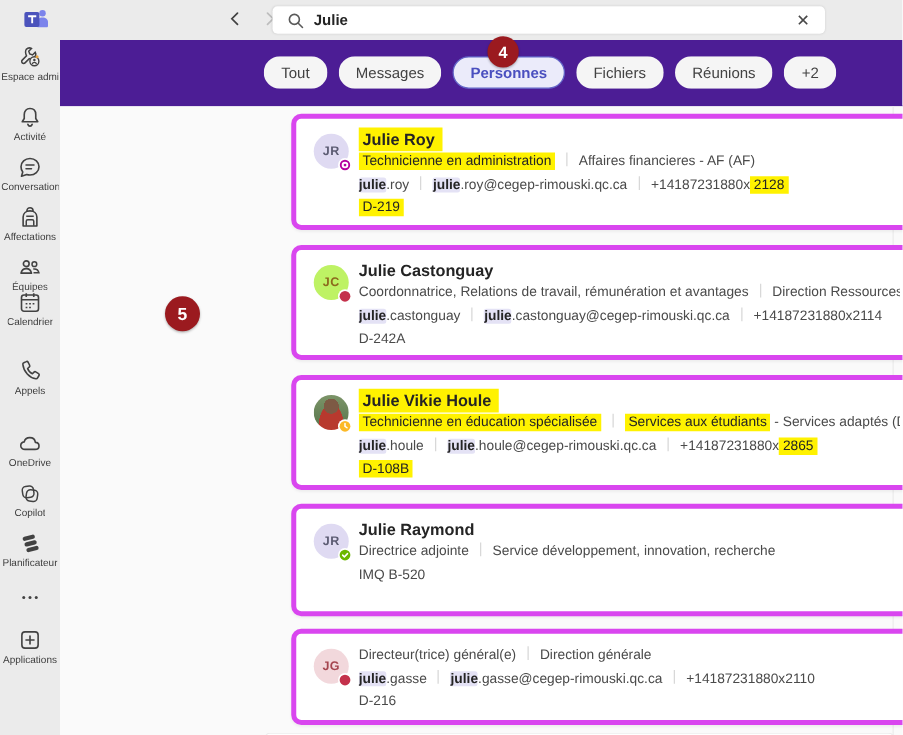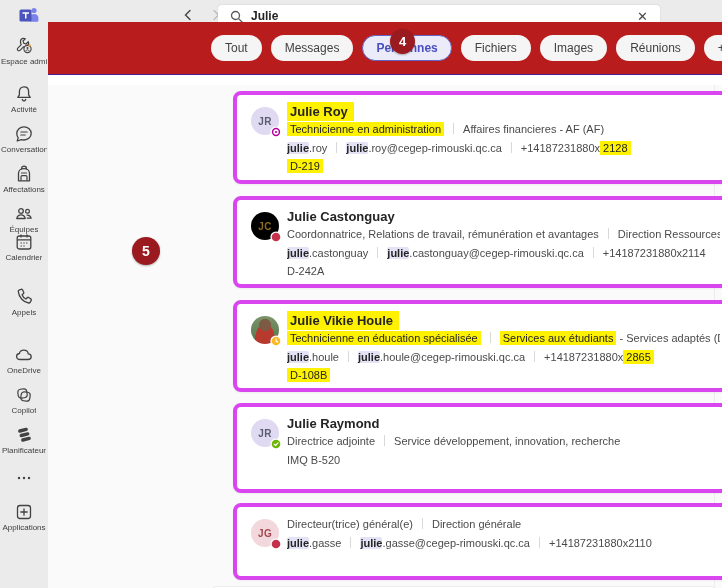--- a/index.html
+++ b/index.html
@@ -18,21 +18,21 @@
                      font-size:12px; color:#242424; font-weight:600; }
   .searchbox .clear { flex:0 0 auto; cursor:pointer; color:#484848; font-size:13px; line-height:1; padding:2px 4px; }
 
   
   .sidebar { position:absolute; left:0; top:32px; width:48px; height:556px; background:#ebebeb; }
   .side-item { position:absolute; left:0; width:48px; display:flex; flex-direction:column; align-items:center; gap:1px; cursor:pointer; }
   .side-item svg { display:block; }
   .side-label { font-size:8px; color:#3d3d3d; max-width:46px; white-space:nowrap; overflow:hidden; text-align:center; }
 
   
-  .tabheader { position:absolute; left:48px; top:22px; width:674px; height:53px; background:#b91c1c; border-bottom:1px solid #4c1d95; }
+  .tabheader { position:absolute; left:48px; top:32px; width:674px; height:53px; background:#4c1d95; border-bottom:1px solid #4c1d95; }
   .pills { position:absolute; left:163px; top:13px; display:flex; gap:9px; align-items:center; }
   .pill { background:#f5f5f5; border:1px solid transparent; border-radius:14px; padding:5px 13px; font-size:12px; color:#424242; cursor:pointer; white-space:nowrap; }
   .pill.selected { background:#ebebfa; border-color:#6264c7; color:#4a4fbf; font-weight:600; }
 
   
   .results { position:absolute; left:48px; top:85px; width:674px; height:503px; background:#fafafa; }
   .right-divider { position:absolute; left:666px; top:0; width:1px; height:503px; background:#ececec; }
   .card { position:absolute; left:164px; width:503px; background:#fff; border:4px solid #d946ef; border-radius:8px;
           box-shadow:0 1px 2px rgba(0,0,0,.05); cursor:pointer;margin-left:21px; }
   .card-sliver { position:absolute; left:164px; top:501px; width:503px; height:4px; background:#fff; border:1px solid #ececec; border-bottom:none; border-radius:8px 8px 0 0; }
@@ -191,21 +191,20 @@
     <span class="side-label">Applications</span>
   </div>
 </div>
 
 <div class="tabheader">
   <div class="pills">
     <div class="pill">Tout</div>
     <div class="pill">Messages</div>
     <div class="pill selected">Personnes</div>
     <div class="pill">Fichiers</div>
-    <div class="pill">Images</div>
     <div class="pill">Réunions</div>
     <div class="pill">+2</div>
   </div>
 </div>
 
 <div class="results">
   <div class="right-divider"></div>
 
   <div class="card" style="top:6px;height:93px">
     <div class="avatar" style=";background:#dfdaf2;color:#5b5b72">
@@ -218,21 +217,21 @@
     </div>
     <div class="info">
       <div class="nameline"><span class="hly"><b>Julie</b><span> Roy</span></span></div>
       <div class="meta"><span class="hly">Technicienne en administration</span><span class="sep"></span><span>Affaires financieres - AF (AF)</span></div>
       <div class="meta"><b class="match">julie</b><span>.roy</span><span class="sep"></span><b class="match">julie</b><span>.roy@cegep-rimouski.qc.ca</span><span class="sep"></span><span>+14187231880x</span><span class="hly">2128</span></div>
       <div class="meta"><span class="hly">D-219</span></div>
     </div>
   </div>
 
   <div class="card" style="top:111px;height:92px">
-    <div class="avatar" style=";background:#000000;color:#8c6a1d">
+    <div class="avatar" style=";background:#bef264;color:#8c6a1d">
       <span>JC</span>
       <svg class="presence" width="12" height="12" viewBox="0 0 12 12">
         <circle cx="6" cy="6" r="5.6" fill="#fff"></circle>
           <circle cx="6" cy="6" r="4.3" fill="#c4314b"></circle>
       </svg>
     </div>
     <div class="info">
       <div class="nameline"><b>Julie</b><span> Castonguay</span></div>
       <div class="meta"><span>Coordonnatrice, Relations de travail, rémunération et avantages</span><span class="sep"></span><span>Direction Ressources humaines (DRH)</span></div>
       <div class="meta"><b class="match">julie</b><span>.castonguay</span><span class="sep"></span><b class="match">julie</b><span>.castonguay@cegep-rimouski.qc.ca</span><span class="sep"></span><span>+14187231880x2114</span></div>
@@ -277,20 +276,21 @@
     <div class="avatar" style=";background:#f2d8dc;color:#a4454f">
       <span>JG</span>
       <svg class="presence" width="12" height="12" viewBox="0 0 12 12">
         <circle cx="6" cy="6" r="5.6" fill="#fff"></circle>
           <circle cx="6" cy="6" r="4.3" fill="#c4314b"></circle>
       </svg>
     </div>
     <div class="info">
       <div class="meta"><span>Directeur(trice) général(e)</span><span class="sep"></span><span>Direction générale</span></div>
       <div class="meta"><b class="match">julie</b><span>.gasse</span><span class="sep"></span><b class="match">julie</b><span>.gasse@cegep-rimouski.qc.ca</span><span class="sep"></span><span>+14187231880x2110</span></div>
+      <div class="meta"><span>D-216</span></div>
     </div>
   </div>
 
   <div class="card-sliver"></div>
 </div>
 
 <div class="stepbadge badge4">4</div>
 <div class="stepbadge badge5">5</div>
 
 </body></html>

